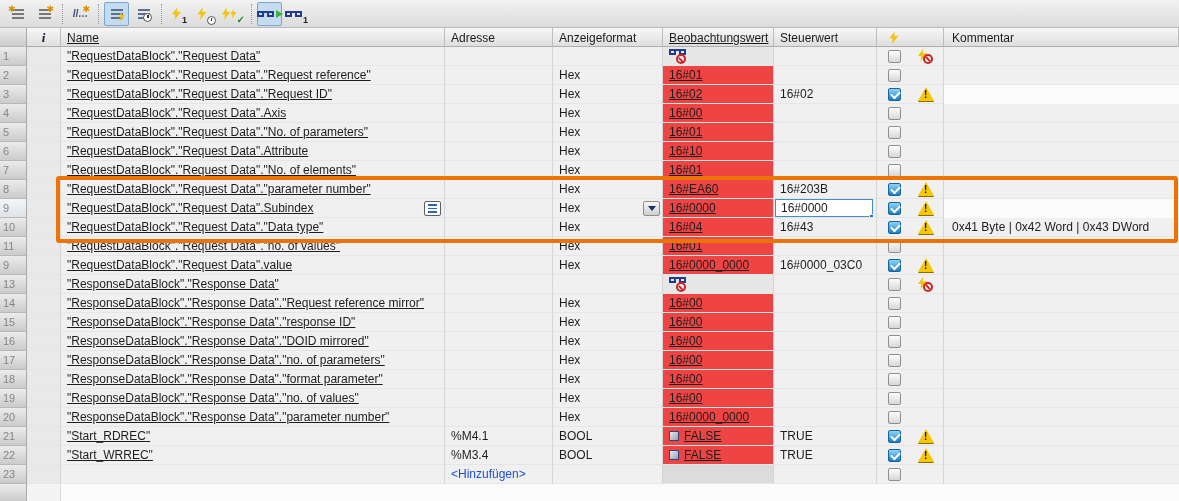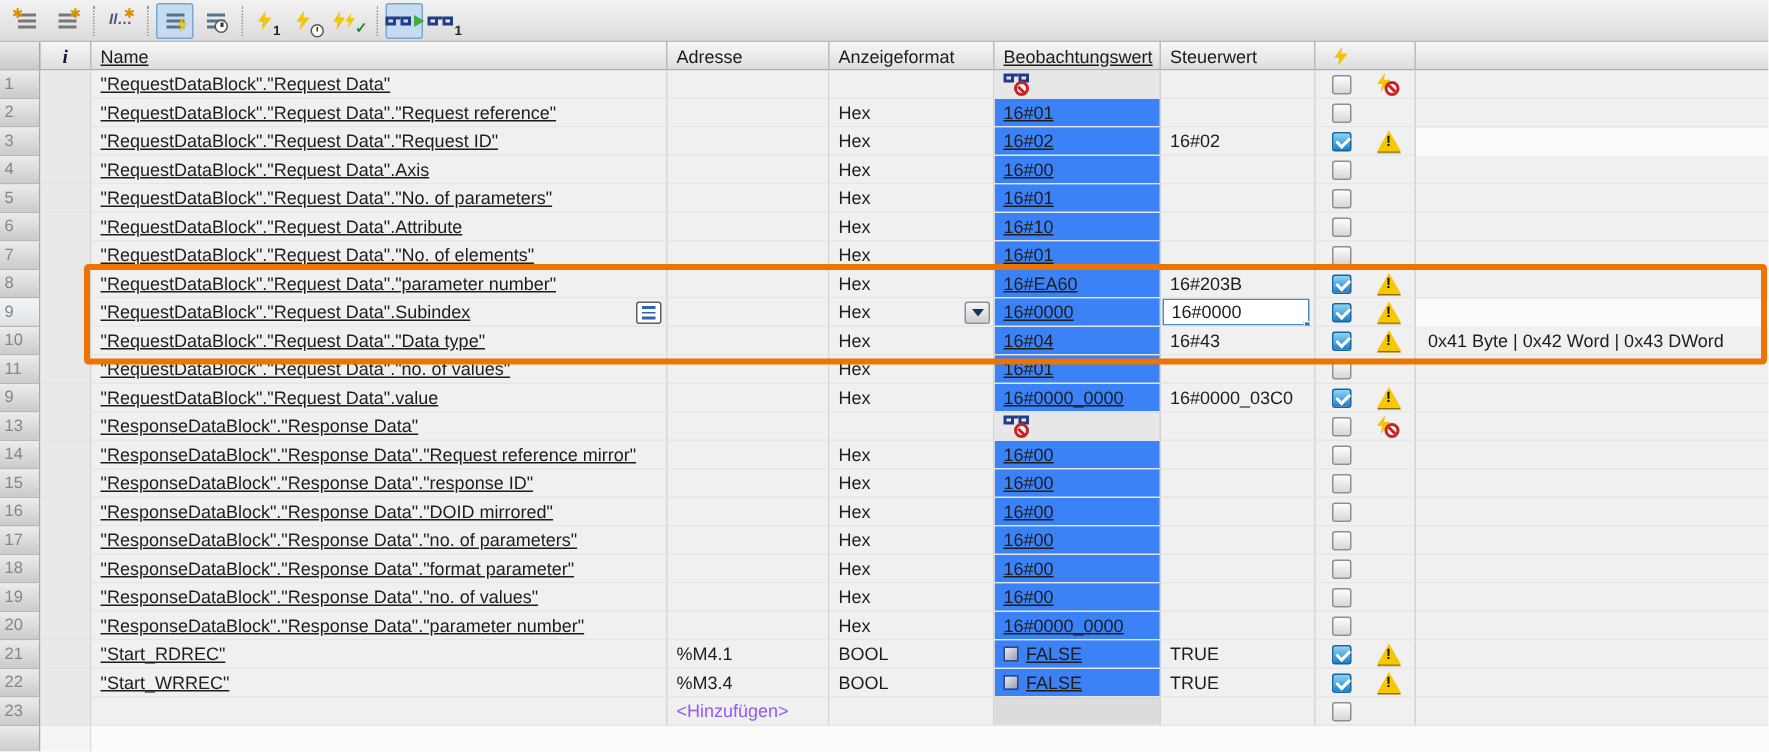--- a/index.html
+++ b/index.html
@@ -53,21 +53,21 @@
   .c-ctl  { width:103px; padding-left:6px; position:relative; }
   .c-mod  { width:67px; padding:0; }
   .c-com  { flex:1; padding-left:8px; border-right:none; }
 
   .cell.c-num { background:linear-gradient(#ececec,#cbcbcb); border-right:1px solid #a8a8a8; border-bottom:1px solid #b8b8b8;
                 color:#868686; font-size:11px; padding-left:3px; align-items:center; }
   .cell.c-num.sel { background:linear-gradient(#f3f5f7,#dfe4e9); }
   .cell.c-info { background:#e9e9e9; }
   .hrow .c-info { font-family:"Liberation Serif", serif; font-weight:bold; font-style:italic; color:#14143c; font-size:13px; background:transparent; }
 
-  .watch-hex { background:#3b82f6; }
+  .watch-hex { background:#ef4444; }
   .watch-gray { background:#e7e7e7; }
   .watch-add  { background:#dcdcdc; }
   .ctl-edit { padding:0; }
   .editbox { position:absolute; left:1px; top:0px; right:3px; bottom:0px; background:#fff; border:1px solid #4a8cc6;
              display:flex; align-items:center; padding-left:5px; }
   .handle { position:absolute; right:2px; bottom:-2px; width:5px; height:5px; background:#2f6fc0; border:1px solid #f4f4f4; z-index:3; }
 
   .mod-wrap { display:flex; width:100%; height:100%; align-items:center; }
   .slot-check { width:34px; display:flex; justify-content:center; }
   .slot-status { width:30px; display:flex; justify-content:center; }
@@ -90,21 +90,21 @@
   .bolt-no .bolt { position:absolute; left:2px; top:0; }
   .bolt-no .nosign { position:absolute; left:7px; top:5px; }
 
   .ddbtn { position:absolute; right:2px; top:2px; width:17px; height:15px; background:linear-gradient(#f6f6f6,#cfcfcf);
            border:1px solid #8e8e8e; border-radius:2px; display:flex; align-items:center; justify-content:center; }
   .ddbtn::after { content:""; width:0; height:0; border-left:4px solid transparent; border-right:4px solid transparent; border-top:5px solid #16335e; }
   .namebtn { position:absolute; right:3px; top:2px; width:17px; height:15px; background:#fff; border:1px solid #5f5f5f; border-radius:2px;
              display:flex; flex-direction:column; justify-content:center; align-items:center; gap:2px; }
   .namebtn i { display:block; width:9px; height:1.5px; background:#2f64b0; }
 
-  .addr-add { color:#8b5cf6; }
+  .addr-add { color:#1d4ed8; }
 
   .hl-box { position:absolute; left:56px; top:176px; width:1122px; height:67px; border:4px solid #ec7404; border-radius:3px;
             pointer-events:none; z-index:5; }
 
   .bottom-strip { display:flex; height:17px; }
   .bottom-strip .bnum { width:27px; background:linear-gradient(#ececec,#cbcbcb); border-right:1px solid #a8a8a8; }
   .bottom-strip .binfo { width:34px; background:#f4f4f4; border-right:1px solid #dcdcdc; }
   .bottom-strip .brest { flex:1; background:#fbfbfb; }
 </style>
 </head>
@@ -193,20 +193,21 @@
       <div class="cell c-fmt">Anzeigeformat</div>
       <div class="cell c-watch">Beobachtungswert</div>
       <div class="cell c-ctl">Steuerwert</div>
       <div class="cell c-mod">
         <div class="mod-wrap">
             <div class="slot-check">
               <div class="bolt"></div>
             </div>
           </div>
       </div>
+      <div class="cell c-com">Kommentar</div>
     </div>
     <div id="rows">
         <div class="row">
           <div class="cell c-num">1</div>
           <div class="cell c-info"></div>
           <div class="cell c-name">
             <span>"RequestDataBlock"."Request Data"</span>
           </div>
           <div class="cell c-addr">
             <span class=""></span>

